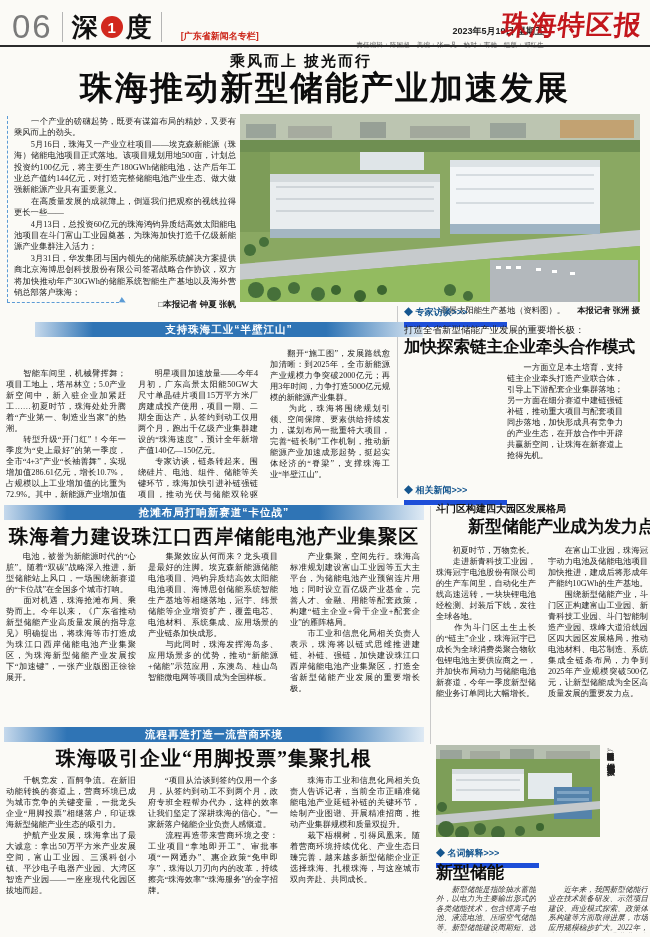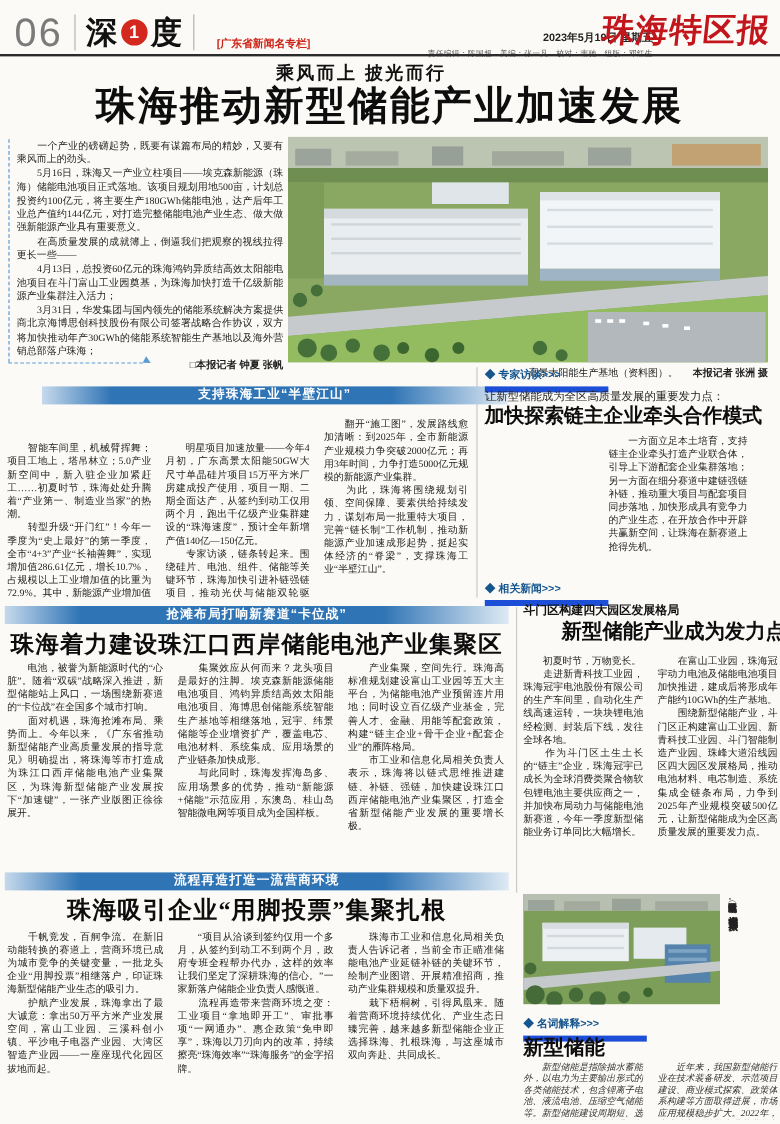--- a/index.html
+++ b/index.html
@@ -154,21 +154,21 @@
 
   <div class="kicker-bar" style="left:4px;top:322px;width:388px;margin-left:31px;">支持珠海工业“半壁江山”</div>
   <div class="col" style="left:6px;top:368px;width:120px;height:130px;">　　智能车间里，机械臂挥舞；项目工地上，塔吊林立；5.0产业新空间中，新入驻企业加紧赶工……初夏时节，珠海处处升腾着“产业第一、制造业当家”的热潮。
 　　转型升级“开门红”！今年一季度为“史上最好”的第一季度，全市“4+3”产业“长袖善舞”，实现增加值286.61亿元，增长10.7%，占规模以上工业增加值的比重为72.9%。其中，新能源产业增加值增长30.5%，成为全市八大产业集群增长第一，实实在在印证了新能源产业的韧性与活力。</div>
   <div class="col" style="left:138px;top:368px;width:120px;height:130px;">　　明星项目加速放量——今年4月初，广东高景太阳能50GW大尺寸单晶硅片项目15万平方米厂房建成投产使用，项目一期、二期全面达产，从签约到动工仅用两个月，跑出千亿级产业集群建设的“珠海速度”，预计全年新增产值140亿—150亿元。
 　　专家访谈，链条转起来。围绕硅片、电池、组件、储能等关键环节，珠海加快引进补链强链项目，推动光伏与储能双轮驱动、集群成势。</div>
   <div class="col" style="left:270px;top:348px;width:120px;height:130px;">　　翻开“施工图”，发展路线愈加清晰：到2025年，全市新能源产业规模力争突破2000亿元；再用3年时间，力争打造5000亿元规模的新能源产业集群。
 　　为此，珠海将围绕规划引领、空间保障、要素供给持续发力，谋划布局一批重特大项目，完善“链长制”工作机制，推动新能源产业加速成形起势，挺起实体经济的“脊梁”，支撑珠海工业“半壁江山”。</div>
 
   <div class="sec-label" style="left:404px;top:306px;">◆ 专家访谈&gt;&gt;&gt;</div>
-  <div class="expert-lead" style="left:404px;top:324px;width:244px;">让新型储能成为全区高质量发展的重要发力点：</div>
+  <div class="expert-lead" style="left:404px;top:324px;width:244px;">打造全省新型储能产业发展的重要增长极：</div>
   <div style="position:absolute;left:404px;top:336px;width:244px;font-size:16.5px;font-weight:900;color:#0d0d0d;">加快探索链主企业牵头合作模式</div>
   <div class="col" style="left:507px;top:362px;width:116px;height:116px;">　　一方面立足本土培育，支持链主企业牵头打造产业联合体，引导上下游配套企业集群落地；另一方面在细分赛道中建链强链补链，推动重大项目与配套项目同步落地，加快形成具有竞争力的产业生态，在开放合作中开辟共赢新空间，让珠海在新赛道上抢得先机。</div>
   <div class="sec-label" style="left:404px;top:484px;">◆ 相关新闻&gt;&gt;&gt;</div>
 
   <div class="vrule" style="left:430px;top:506px;height:238px;"></div>
 
   <div class="kicker-bar" style="left:4px;top:505px;width:420px;">抢滩布局打响新赛道“卡位战”</div>
   <div class="art-title" style="left:4px;top:523px;width:420px;font-size:19.5px;">珠海着力建设珠江口西岸储能电池产业集聚区</div>
   <div class="col" style="left:6px;top:551px;width:130px;height:192px;">　　电池，被誉为新能源时代的“心脏”。随着“双碳”战略深入推进，新型储能站上风口，一场围绕新赛道的“卡位战”在全国多个城市打响。
 　　面对机遇，珠海抢滩布局、乘势而上。今年以来，《广东省推动新型储能产业高质量发展的指导意见》明确提出，将珠海等市打造成为珠江口西岸储能电池产业集聚区，为珠海新型储能产业发展按下“加速键”，一张产业版图正徐徐展开。</div>

